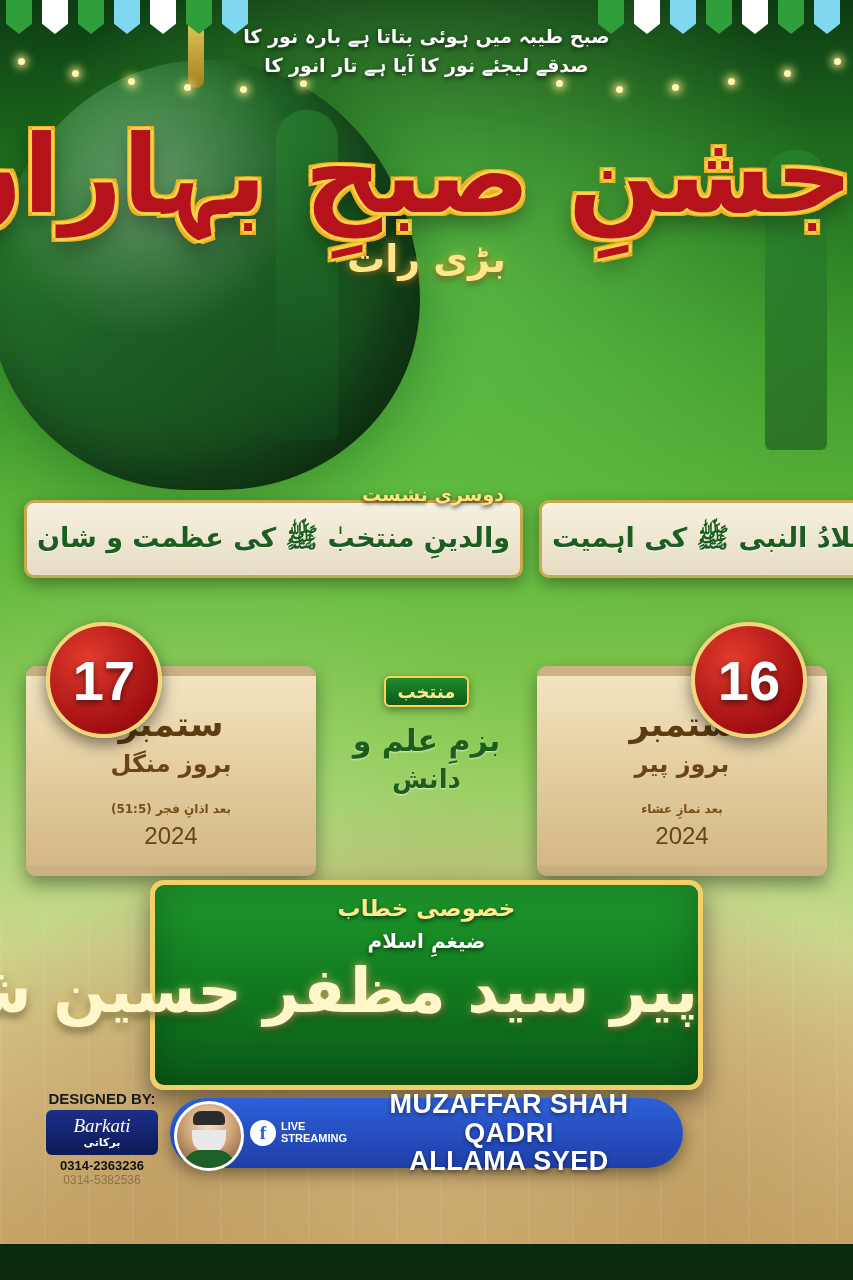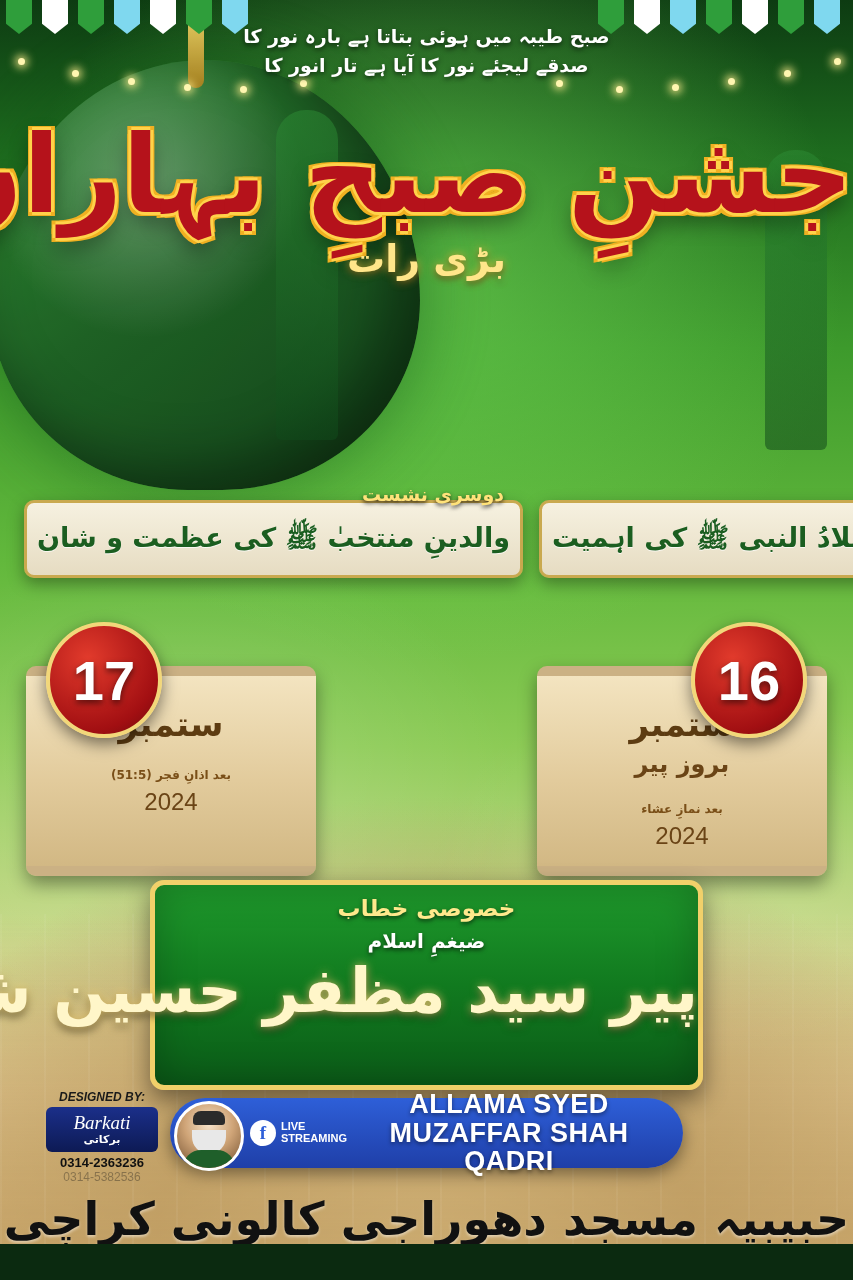--- a/index.html
+++ b/index.html
@@ -318,24 +318,23 @@
   
   .designer {
     position: absolute;
     left: 46px;
     top: 1090px;
     width: 112px;
     text-align: center;
     z-index: 8;
   }
   .designer-label {
-    font-size: 12px;
+    font-size: 15px;
     font-weight: bold;
     color: #1a1a1a;
-    font-style: italic;
   }
   .designer-card {
     margin-top: 3px;
     background: linear-gradient(180deg, #1b2f8a, #0d1a54);
     border-radius: 6px;
     padding: 6px 4px;
     color: #ffffff;
   }
   .designer-brand {
     font-family: "Liberation Serif", serif;
@@ -520,36 +519,42 @@
 
       <div class="urdu session-text">محفلِ میلادُ النبی ﷺ کی اہمیت</div>
     </div>
   </div>
 
   <div class="scrolls">
 
     <div class="scroll left">
       <div class="scroll-body">
         <div class="urdu scroll-month">ستمبر</div>
+        <div class="urdu scroll-day">بروز منگل</div>
         <div class="urdu scroll-time">بعد اذانِ فجر (5:15)</div>
         <div class="scroll-day">2024</div>
       </div>
     </div>
     <div class="badge left">17</div>
 
     <div class="scroll right">
       <div class="scroll-body">
         <div class="urdu scroll-month">ستمبر</div>
         <div class="urdu scroll-day">بروز پیر</div>
         <div class="urdu scroll-time">بعد نمازِ عشاء</div>
         <div class="scroll-day">2024</div>
       </div>
     </div>
     <div class="badge right">16</div>
 
+    <div class="center-label">
+      <div class="urdu center-chip">منتخب</div>
+      <div class="urdu center-main">بزمِ علم و</div>
+      <div class="urdu center-sub">دانش</div>
+    </div>
   </div>
 
   <div class="speaker-panel">
     <div class="urdu speaker-kicker">خصوصی خطاب</div>
     <div class="urdu speaker-title">ضیغمِ اسلام</div>
     <div class="urdu speaker-name">پیر سید مظفر حسین شاہ قادری</div>
   </div>
 
   <div class="designer">
     <div class="designer-label">DESIGNED BY:</div>
@@ -568,22 +573,21 @@
       <div class="robe"></div>
     </div>
     <div class="fb-badge">
       <div class="fb-circle">f</div>
       <div class="fb-text">
         <div>LIVE</div>
         <div>STREAMING</div>
       </div>
     </div>
     <div class="live-names">
+      <div>MUZAFFAR SHAH QADRI</div>
       <div>ALLAMA SYED</div>
-      <div>MUZAFFAR SHAH QADRI</div>
     </div>
   </div>
 
   <div class="venue">
-    <div class="urdu venue-main">حبیبیہ مسجد دھوراجی کالونی کراچی</div>
   </div>
 
 </div>
 
 </body></html>

